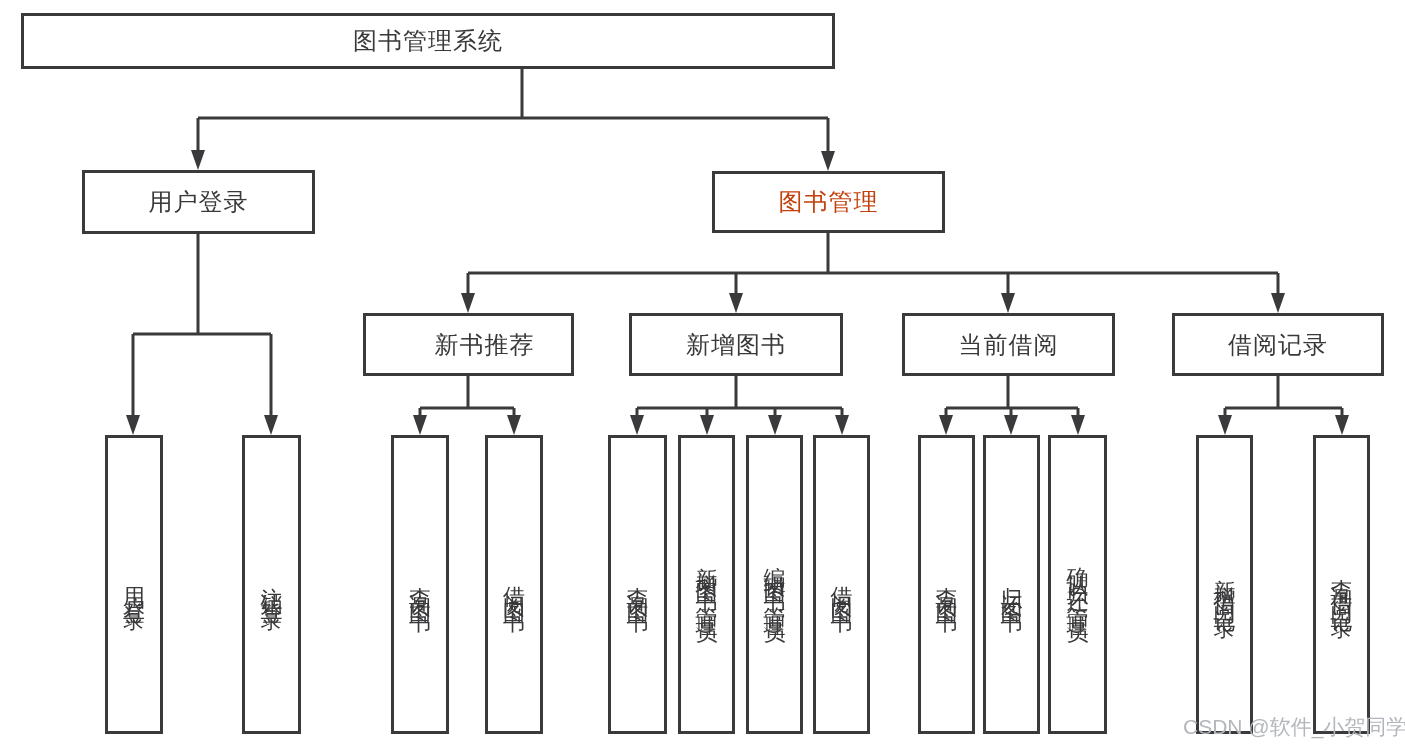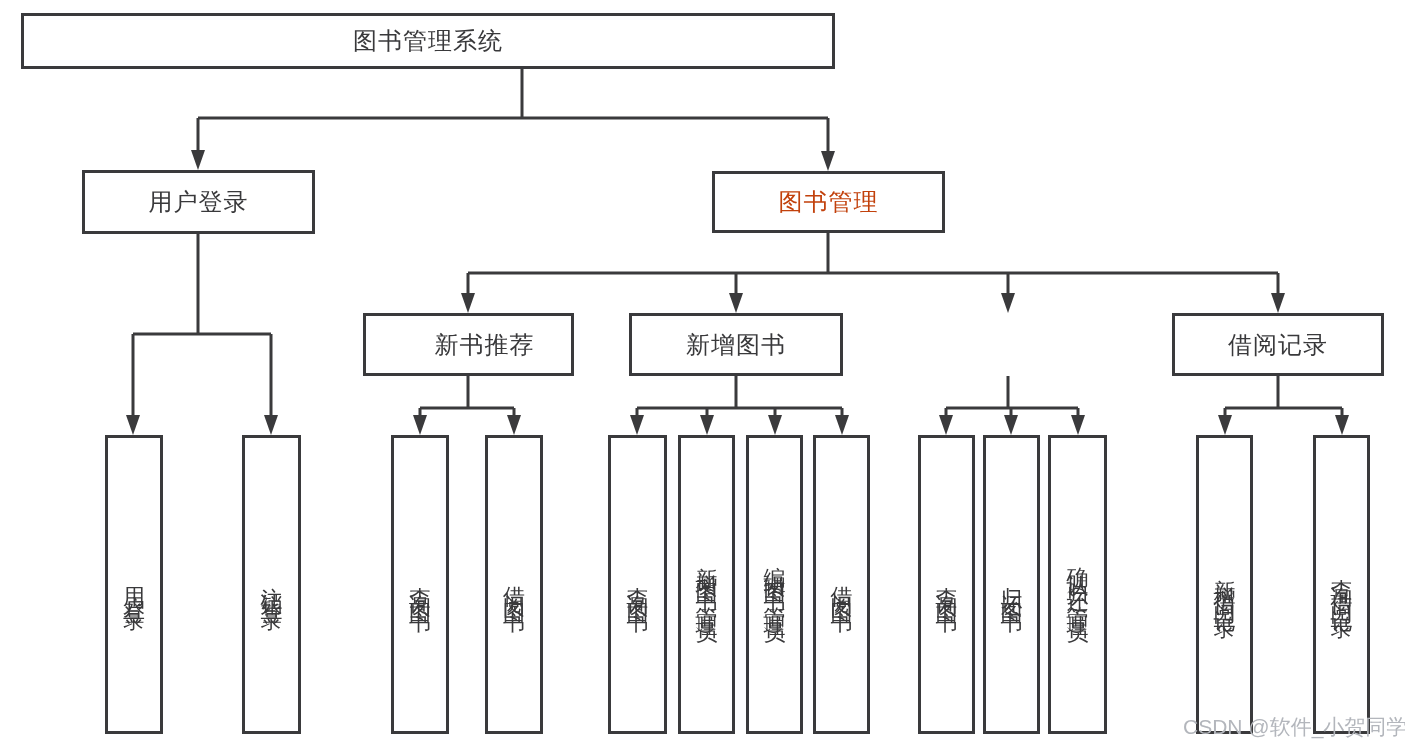--- a/index.html
+++ b/index.html
@@ -119,20 +119,23 @@
   <div class="node h" style="left: 712px; top: 171px; width: 233px; height: 62px; border-color: rgb(58, 58, 60); color: #c2410c;">
     <span>图书管理</span>
   </div>
 
   <div class="node h" style="left: 363px; top: 313px; width: 211px; height: 63px; border-color: rgb(58, 58, 60); color: rgb(57, 57, 59); padding-left: 32px;">
     <span>新书推荐</span>
   </div>
   <div class="node h" style="left: 629px; top: 313px; width: 214px; height: 63px; border-color: rgb(58, 58, 60); color: rgb(57, 57, 59);">
     <span>新增图书</span>
   </div>
+  <div class="node h" style="left: 902px; top: 313px; width: 213px; height: 63px; border-color: rgb(58, 58, 60); color: rgb(57, 57, 59);">
+    <span>当前借阅</span>
+  </div>
   <div class="node h" style="left: 1172px; top: 313px; width: 212px; height: 63px; border-color: rgb(58, 58, 60); color: rgb(57, 57, 59);">
     <span>借阅记录</span>
   </div>
 
   <div class="node v" style="left: 105px; top: 435px; width: 58px; height: 299px; border-color: rgb(58, 58, 60); color: rgb(57, 57, 59);">
     <span>用户登录</span>
   </div>
   <div class="node v" style="left: 242px; top: 435px; width: 59px; height: 299px; border-color: rgb(58, 58, 60); color: rgb(57, 57, 59);">
     <span>注销登录</span>
   </div>

